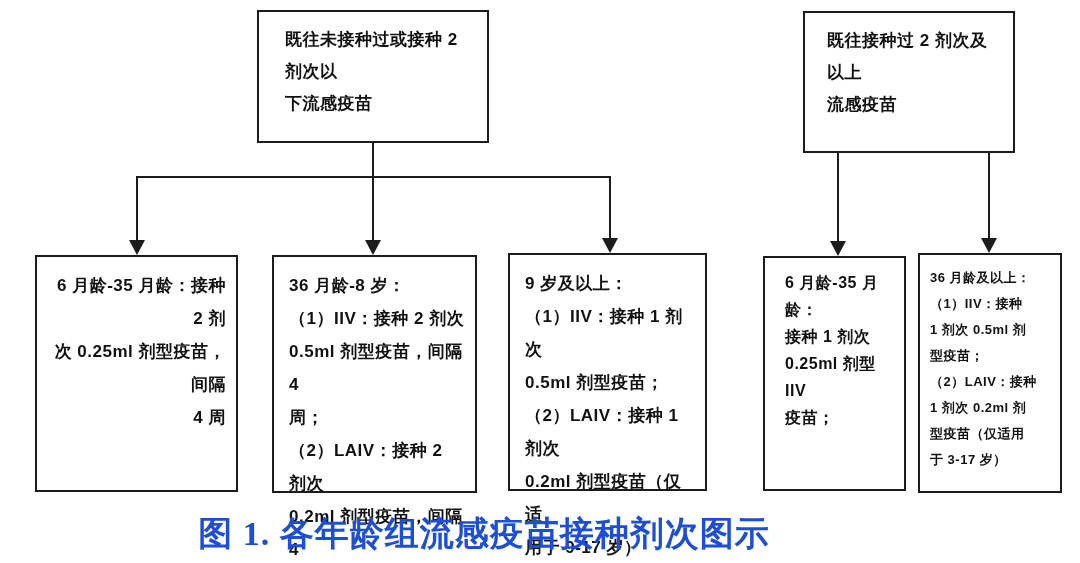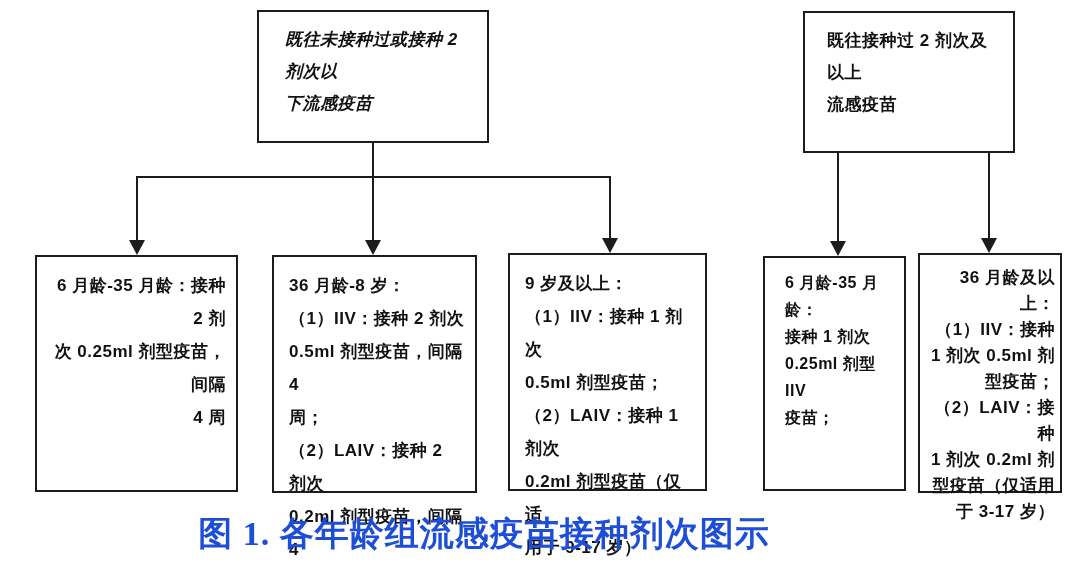--- a/index.html
+++ b/index.html
@@ -32,34 +32,34 @@
   }
   .node-text {
     white-space: pre-line;
     font-weight: bold;
     color: #111111;
     letter-spacing: 0.5px;
   }
   
   .root-left  { left: 257px; top: 10px;  width: 232px; height: 133px; }
   .root-right { left: 803px; top: 11px;  width: 212px; height: 142px; }
-  .root-left  .node-text { padding: 12px 16px 0 26px; font-size: 17px; line-height: 32px; font-style: italic; }
+  .root-left  .node-text { padding: 12px 16px 0 26px; font-size: 17px; line-height: 32px; }
   .root-right .node-text { padding: 12px 12px 0 22px; font-size: 17px; line-height: 32px; }
   
   .leaf-a { left: 35px;  top: 255px; width: 203px; height: 237px; text-align: right; }
   .leaf-b { left: 272px; top: 255px; width: 205px; height: 238px; }
   .leaf-c { left: 508px; top: 253px; width: 199px; height: 238px; }
   .leaf-a .node-text,
   .leaf-b .node-text,
   .leaf-c .node-text { padding: 12px 10px 0 15px; font-size: 17px; line-height: 33px; }
   
   .leaf-d { left: 763px; top: 256px; width: 143px; height: 235px; }
   .leaf-e { left: 918px; top: 253px; width: 144px; height: 240px; }
   .leaf-d .node-text { padding: 11px 6px 0 20px; font-size: 16px; line-height: 27px; }
-  .leaf-e .node-text { padding: 10px 5px 0 10px; font-size: 17px; line-height: 26px; text-align: right; }
+  .leaf-e .node-text { padding: 10px 5px 0 10px; font-size: 13px; line-height: 26px; }
   
   .caption {
     position: absolute;
     left: 0;
     top: 511px;
     width: 968px;
     text-align: center;
     font-family: "Liberation Serif", serif;
     font-weight: bold;
     font-size: 34px;

